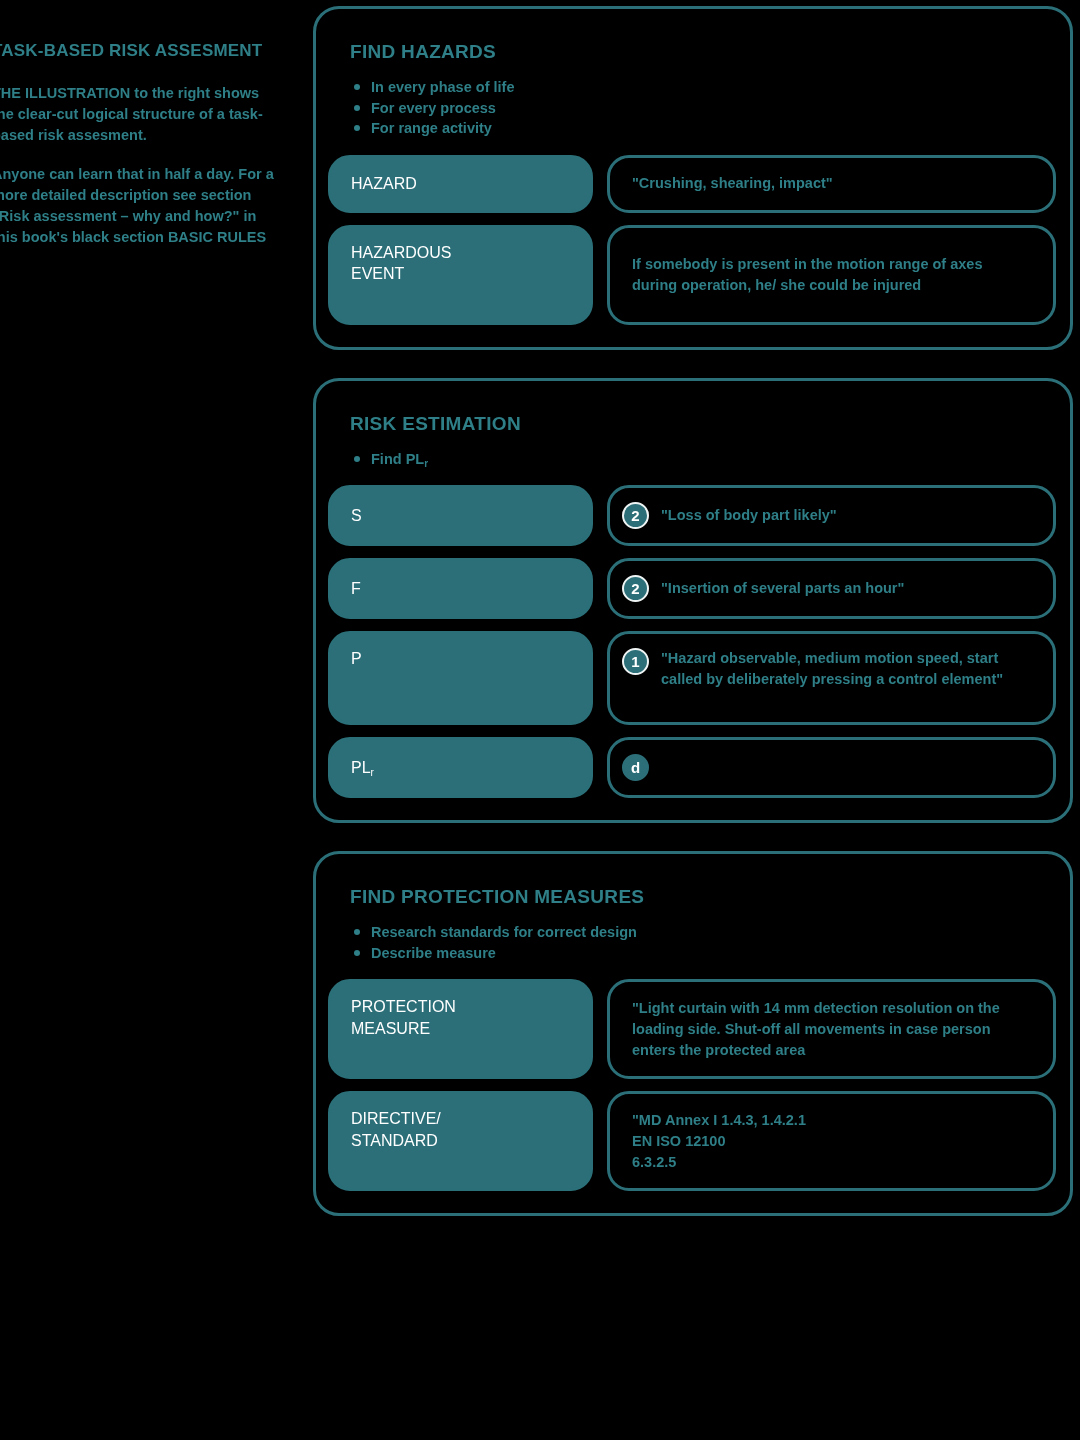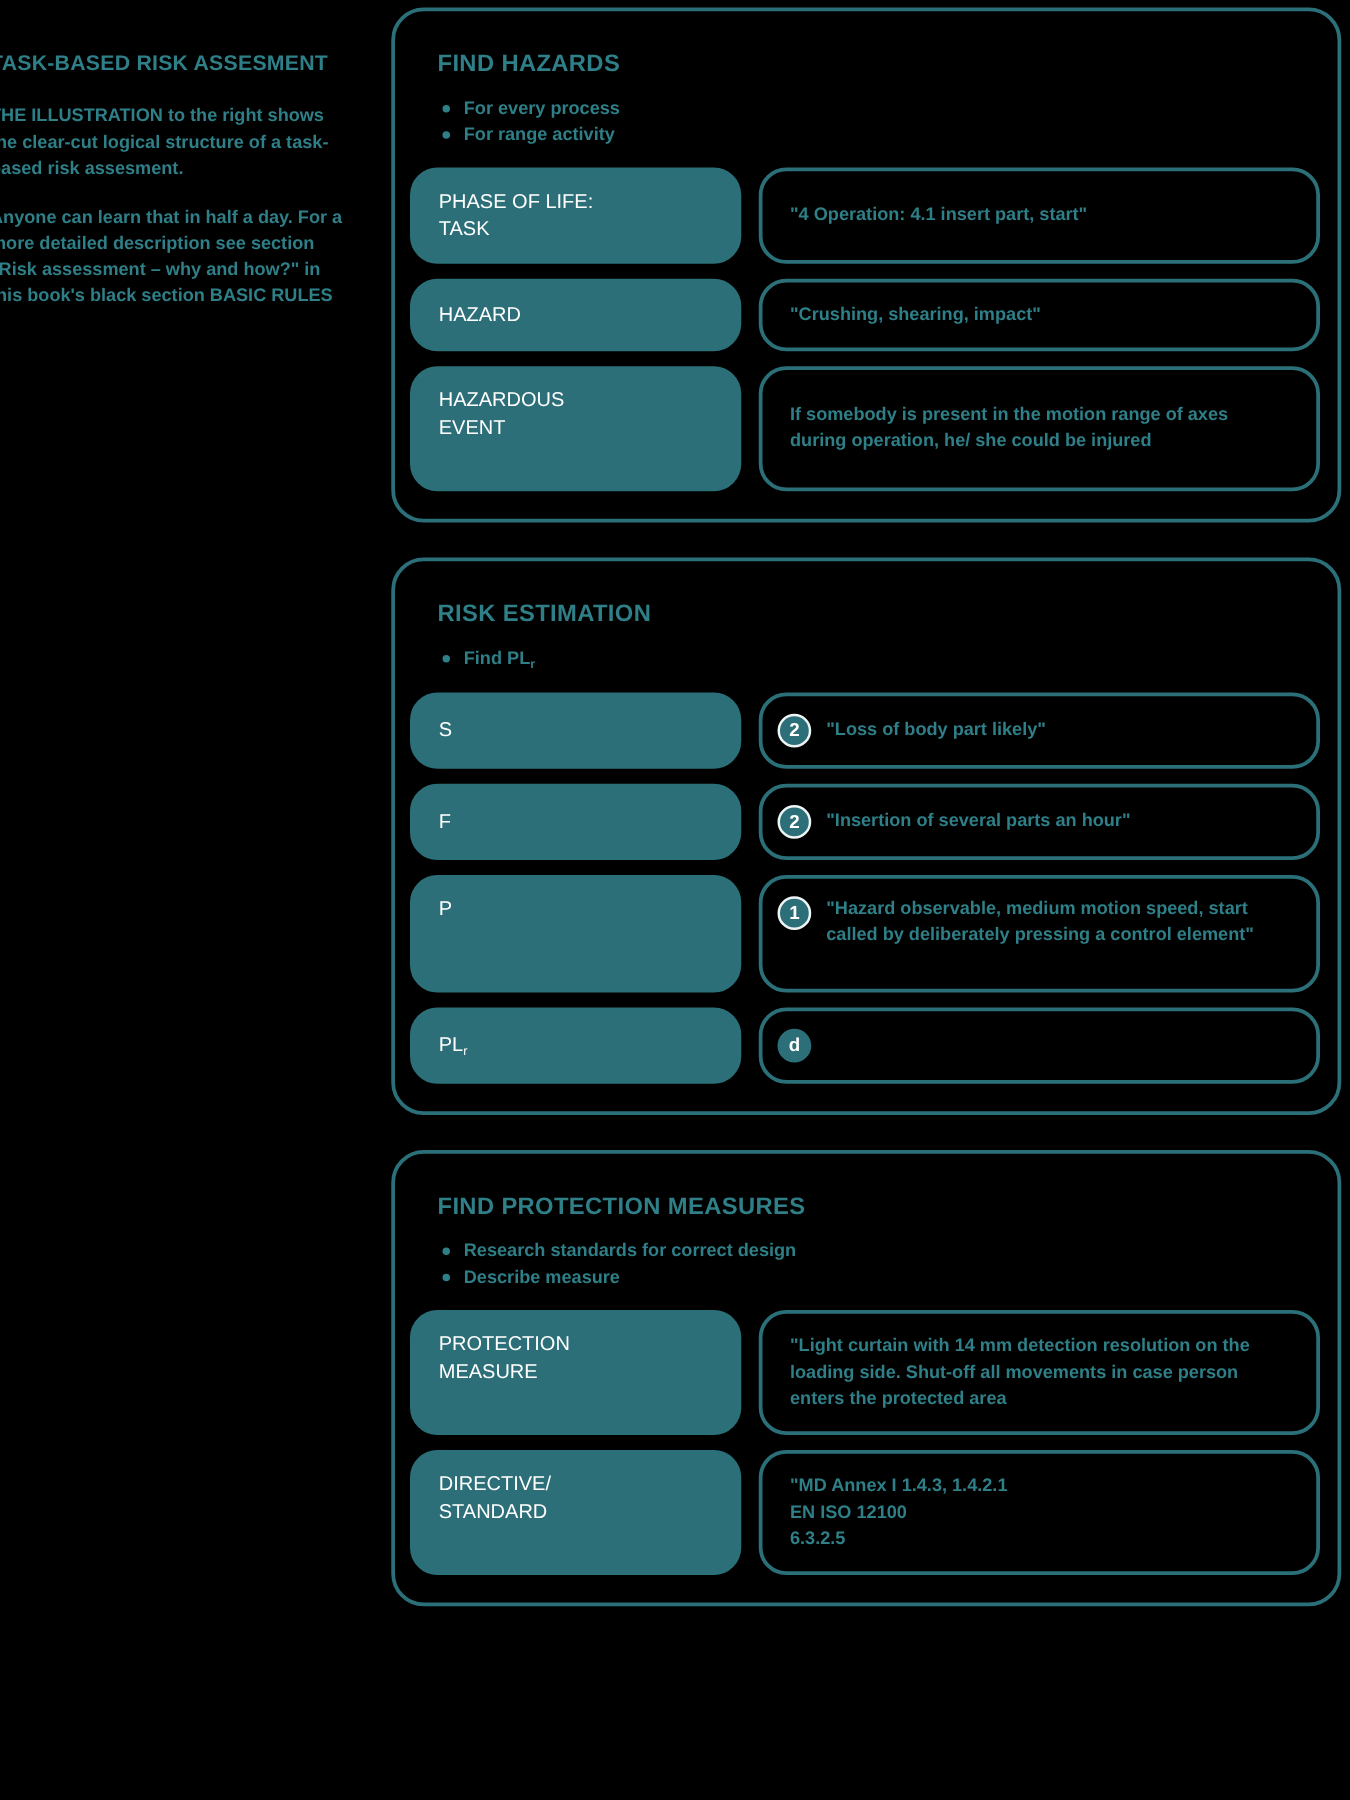--- a/index.html
+++ b/index.html
@@ -154,34 +154,26 @@
   <h1 class="intro-title">TASK-BASED RISK ASSESMENT</h1>
   <p class="intro-p">THE ILLUSTRATION to the right shows the clear-cut logical structure of a task-based risk assesment.</p>
   <p class="intro-p">Anyone can learn that in half a day. For a more detailed description see section "Risk assessment – why and how?" in this book's black section BASIC RULES</p>
 </div>
 
 <div class="stack">
 
   <section class="card">
     <h2 class="card-title">FIND HAZARDS</h2>
     <ul class="bullets">
+      <li>In every phase of life</li>
       <li>For every process</li>
       <li>For range activity</li>
     </ul>
     <div class="rows">
 
-      <div class="row">
-        <div class="pill left h-tall">
-          <span class="lbl">PHASE OF LIFE:
-TASK</span>
-        </div>
-        <div class="pill right h-tall align-c">
-          <span class="val">"4 Operation: 4.1 insert part, start"</span>
-        </div>
-      </div>
 
       <div class="row">
         <div class="pill left h-std">
           <span class="lbl">HAZARD</span>
         </div>
         <div class="pill right h-std align-c">
           <span class="val">"Crushing, shearing, impact"</span>
         </div>
       </div>
 

